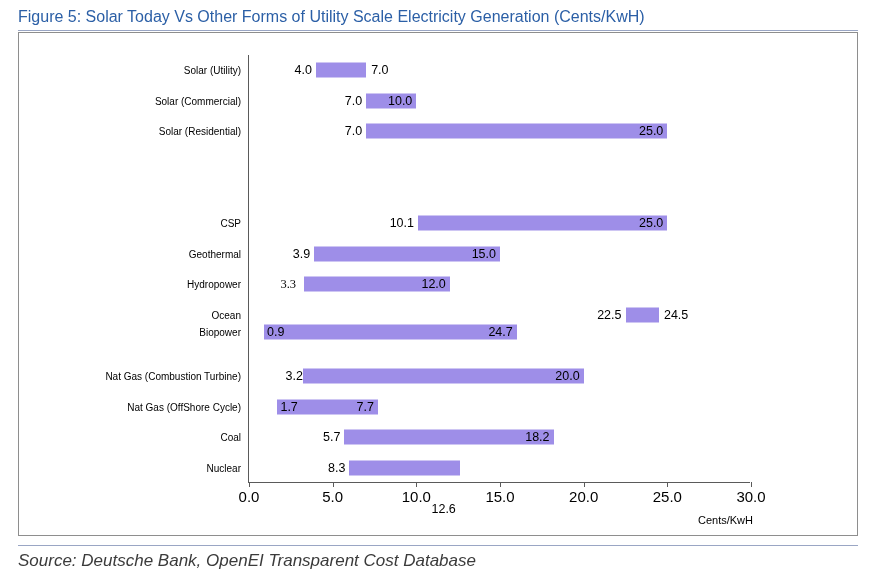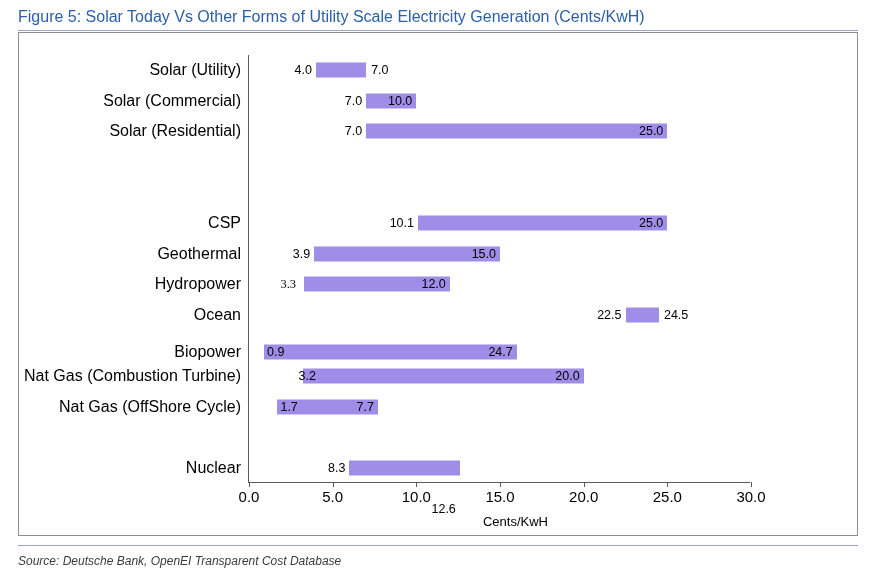--- a/index.html
+++ b/index.html
@@ -71,21 +71,21 @@
     transform: translateY(-50%);
     height: 15px;
     background: #9e8ee8;
   }
   .cat-label {
     position: absolute;
     right: 100%;
     top: 50%;
     transform: translateY(-50%);
     margin-right: 8px;
-    font-size: 16px;
+    font-size: 10px;
     white-space: nowrap;
     color: #000;
     text-align: right;
   }
   .val {
     position: absolute;
     top: 50%;
     transform: translateY(-50%);
     font-size: 12.5px;
     color: #000;
@@ -114,39 +114,39 @@
   }
   .tickmark {
     position: absolute;
     top: 0px;
     width: 1px;
     height: 5px;
     background: #5a5a5a;
   }
   .xaxis-title {
     position: absolute;
-    left: 16px;
+    left: 3px;
     top: 100%;
     margin-top: 32px;
     width: 100%;
-    text-align: center;
-    font-size: 13px;
+    text-align: right;
+    font-size: 11px;
     color: #000;
   }
   
   .source-bar {
     position: absolute;
     left: 18px;
     top: 545px;
     width: 840px;
     border-top: 1px solid #9aa6c4;
     padding-top: 5px;
   }
   .source-text {
-    font-size: 12px;
+    font-size: 17px;
     font-style: italic;
     color: #3b3b3b;
   }
 </style>
 </head>
 <body>
 
 <div class="page">
 
   <div class="title-bar">
@@ -207,38 +207,44 @@
           <div class="bar" style="left: 55.22px; width: 145.58px; background: rgb(158, 142, 232);"></div>
           <div class="val low-out" style="left: 51px; font-family: Liberation Serif, serif;">3.3</div>
           <div class="val high-in" style="left: 200.8px;">12.0</div>
         </div>
         <div class="row" style="top: 244.571px; height: 30.5714px;">
           <div class="cat-label">Ocean</div>
           <div class="bar" style="left: 376.5px; width: 33.4667px; background: rgb(158, 142, 232);"></div>
           <div class="val low-out" style="left: 376.5px;">22.5</div>
           <div class="val high-out" style="left: 409.967px;">24.5</div>
         </div>
-        <div class="row" style="top: 282px; height: 30.5714px;">
+        <div class="row" style="top: 262px; height: 30.5714px;">
           <div class="cat-label">Biopower</div>
           <div class="bar" style="left: 15.06px; width: 252.673px; background: rgb(158, 142, 232);"></div>
           <div class="val low-in" style="left: 15.06px;">0.9</div>
           <div class="val high-in" style="left: 267.733px;">24.7</div>
         </div>
         <div class="row" style="top: 305.714px; height: 30.5714px;">
           <div class="cat-label">Nat Gas (Combustion Turbine)</div>
           <div class="bar" style="left: 53.5467px; width: 281.12px; background: rgb(158, 142, 232);"></div>
-          <div class="val low-out" style="left: 71px;">3.2</div>
+          <div class="val low-out" style="left: 58px;">3.2</div>
           <div class="val high-in" style="left: 334.667px;">20.0</div>
         </div>
         <div class="row" style="top: 336.286px; height: 30.5714px;">
           <div class="cat-label">Nat Gas (OffShore Cycle)</div>
           <div class="bar" style="left: 28.4467px; width: 100.4px; background: rgb(158, 142, 232);"></div>
           <div class="val low-in" style="left: 28.4467px;">1.7</div>
           <div class="val high-in" style="left: 128.847px;">7.7</div>
         </div>
+        <div class="row" style="top: 366.857px; height: 30.5714px;">
+          <div class="cat-label">Coal</div>
+          <div class="bar" style="left: 95.38px; width: 209.167px; background: rgb(158, 142, 232);"></div>
+          <div class="val low-out" style="left: 95.38px;">5.7</div>
+          <div class="val high-in" style="left: 304.547px;">18.2</div>
+        </div>
         <div class="row" style="top: 397.429px; height: 30.5714px;">
           <div class="cat-label">Nuclear</div>
           <div class="bar" style="left: 100.4px; width: 110.44px; background: rgb(158, 142, 232);"></div>
           <div class="val low-out" style="left: 100.4px;">8.3</div>
           <div class="val high-in" style="left: 210.84px; margin-top: 41px;">12.6</div>
         </div>
       </div>
   </div>
 
   <div class="source-bar">

